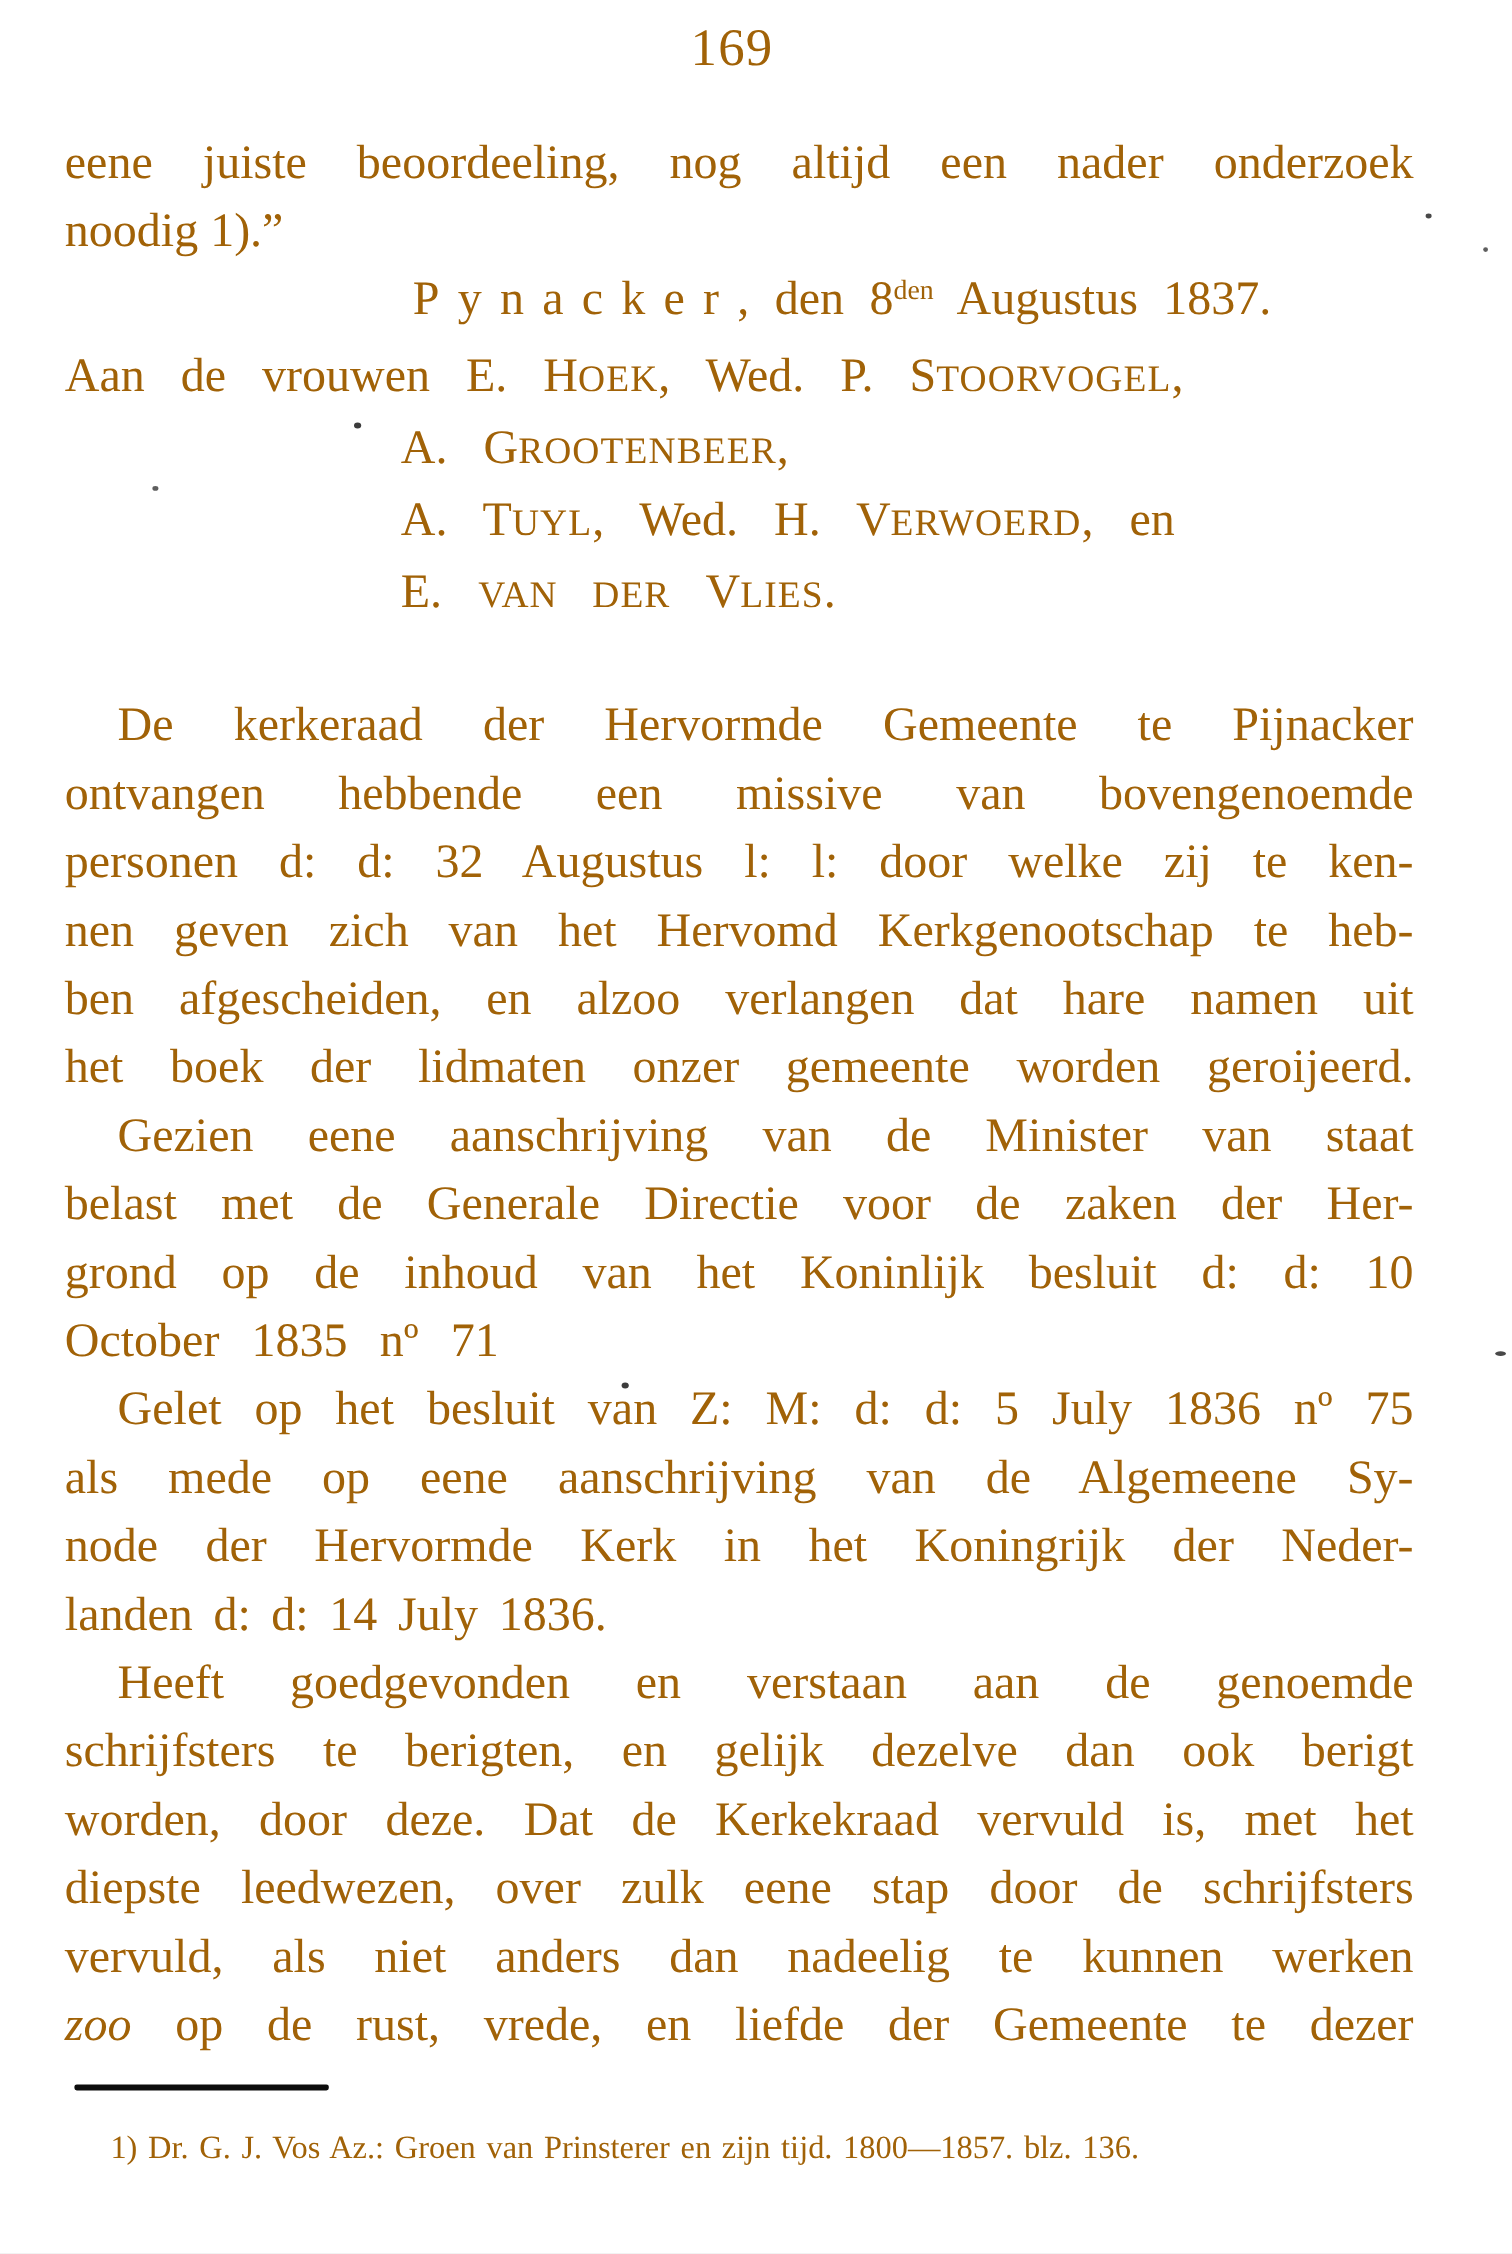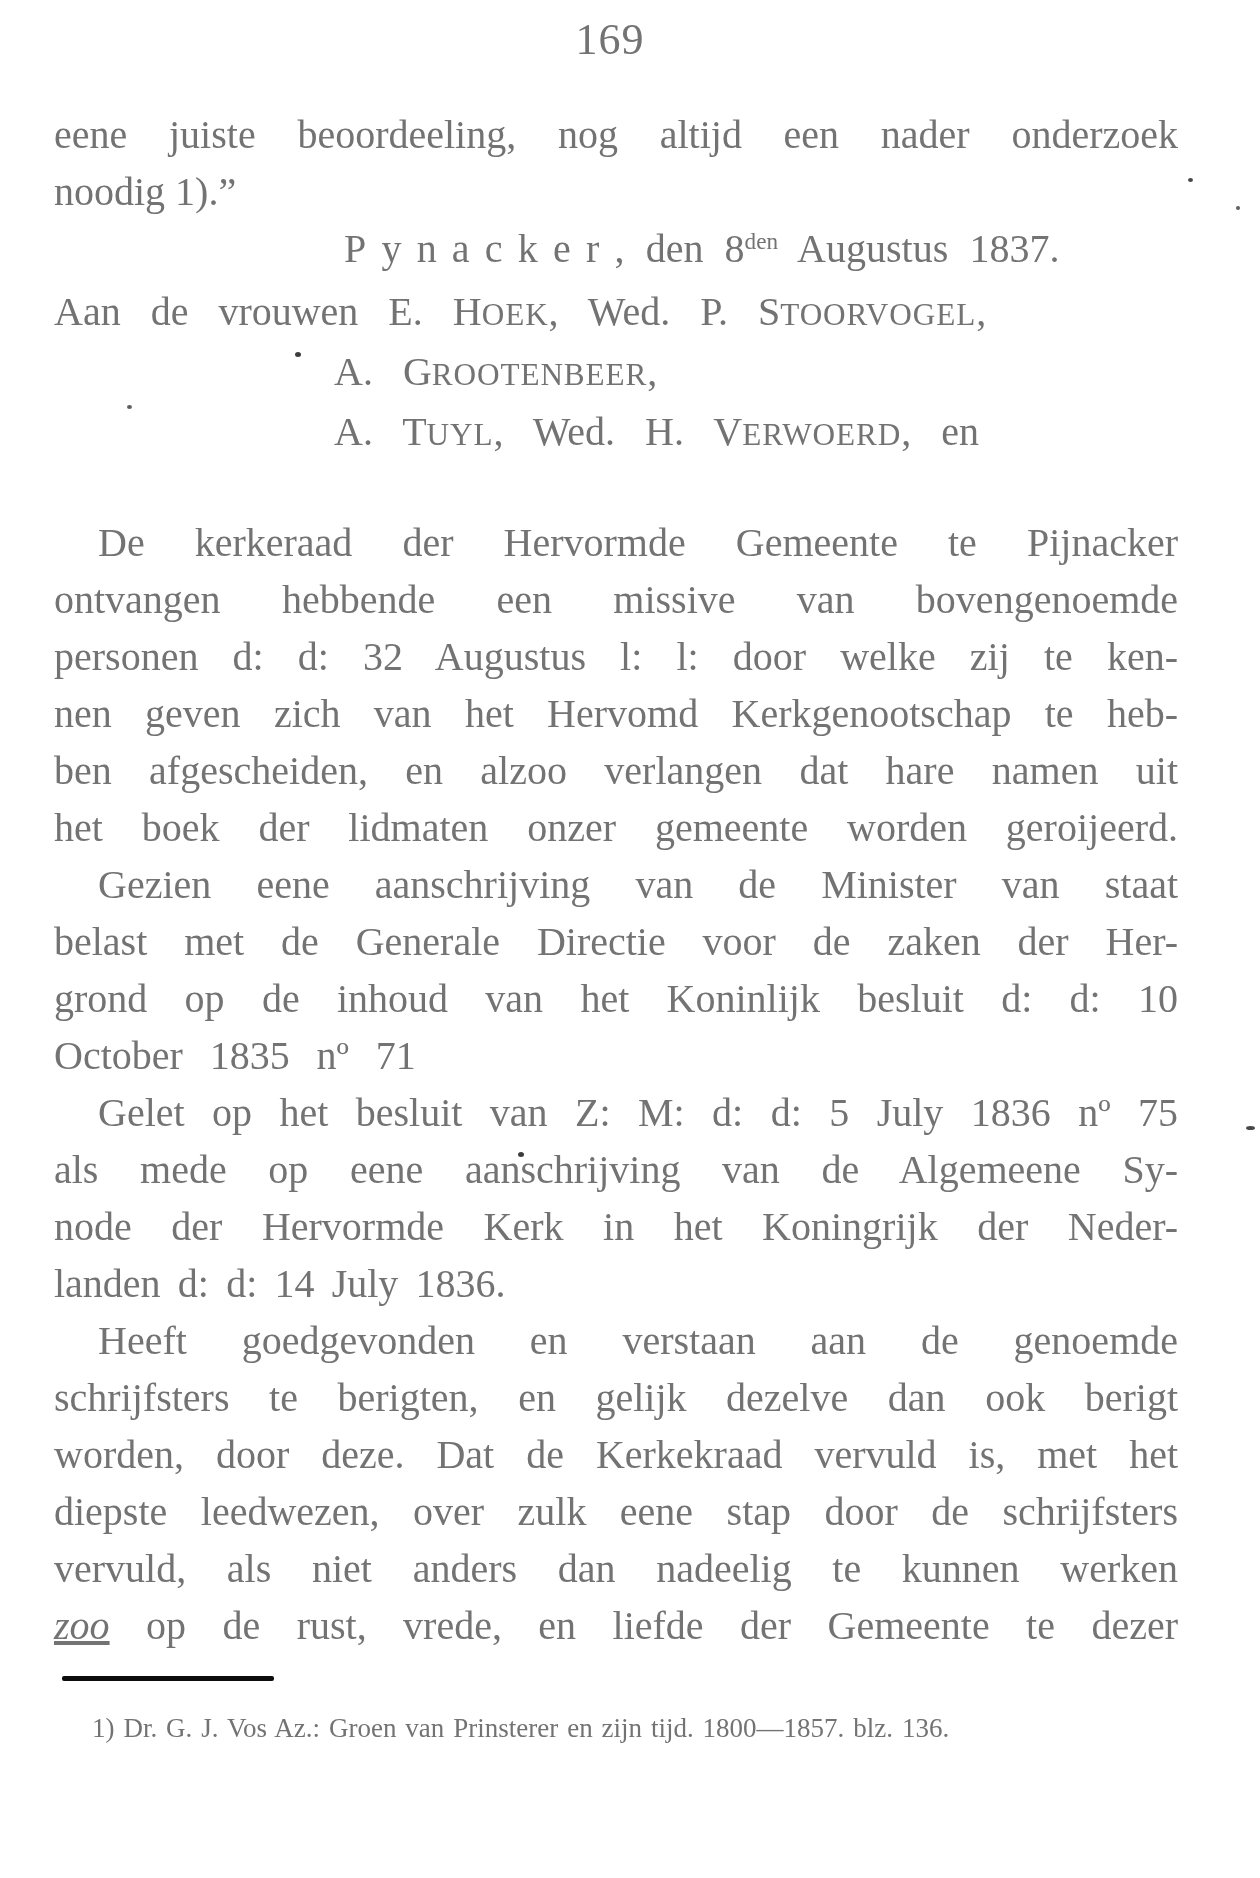--- a/index.html
+++ b/index.html
@@ -1,21 +1,21 @@
 <!DOCTYPE html>
 <html><head>
 <meta charset="utf-8">
 <style>
   html,body{margin:0;padding:0;background:#e8e8e8;}
   .page{
     position:relative;
     width:1260px;height:1878px;
     margin:0 auto;
     background:#ffffff;
-    color:#737373;
+    color:#a16207;
     font-family:"Liberation Serif","DejaVu Serif",serif;
     box-sizing:border-box;
     padding:0 82px 0 54px;
     overflow:hidden;
   }
   .page-number{
     margin-top:18px;
     font-size:44px;line-height:44px;
     text-align:center;
     text-indent:-12px;
@@ -33,21 +33,21 @@
   .ind{text-indent:44px;}
   .wide{word-spacing:0.42em;}
   .mid{word-spacing:0.18em;}
   
   .letter .line{text-align:left;text-align-last:left;word-spacing:0.5em;}
   .letter .date{margin-left:290px;word-spacing:0.28em;}
   .letter .names{margin-left:280px;}
   
   .sc{font-size:0.78em;letter-spacing:0.03em;}
   .sup{font-size:0.58em;position:relative;top:-0.55em;letter-spacing:0;}
-  .i{font-style:italic;text-decoration:underline;}
+  .i{font-style:italic;}
   .ls{letter-spacing:0.38em;}
   
   .footnote-rule{
     margin-top:22px;margin-left:8px;
     width:212px;height:5px;
     background:#0c0c0c;border-radius:2px;
   }
   .footnote{
     margin-top:26px;
     padding-left:38px;
@@ -73,20 +73,21 @@
   <div class="block intro">
       <div class="line"><span>eene juiste beoordeeling, nog altijd een nader onderzoek</span></div>
       <div class="line noj"><span>noodig 1).”</span></div>
     </div>
 
   <div class="block letter">
       <div class="line date"><span class="ls">Pynacker</span><span>, den 8</span><span class="sup">den</span><span> Augustus 1837.</span></div>
       <div class="line"><span>Aan de vrouwen E. H</span><span class="sc">OEK</span><span>, Wed. P. S</span><span class="sc">TOORVOGEL</span><span>,</span></div>
       <div class="line names"><span>A. G</span><span class="sc">ROOTENBEER</span><span>,</span></div>
       <div class="line names"><span>A. T</span><span class="sc">UYL</span><span>, Wed. H. V</span><span class="sc">ERWOERD</span><span>, en</span></div>
+      <div class="line names"><span>E. </span><span class="sc">VAN DER</span><span> V</span><span class="sc">LIES</span><span>.</span></div>
     </div>
 
   <div class="block body">
       <div class="line ind"><span>De kerkeraad der Hervormde Gemeente te Pijnacker</span></div>
       <div class="line"><span>ontvangen hebbende een missive van bovengenoemde</span></div>
       <div class="line"><span>personen d: d: 32 Augustus l: l: door welke zij te ken-</span></div>
       <div class="line"><span>nen geven zich van het Hervomd Kerkgenootschap te heb-</span></div>
       <div class="line"><span>ben afgescheiden, en alzoo verlangen dat hare namen uit</span></div>
       <div class="line"><span>het boek der lidmaten onzer gemeente worden geroijeerd.</span></div>
       <div class="line ind"><span>Gezien eene aanschrijving van de Minister van staat</span></div>

